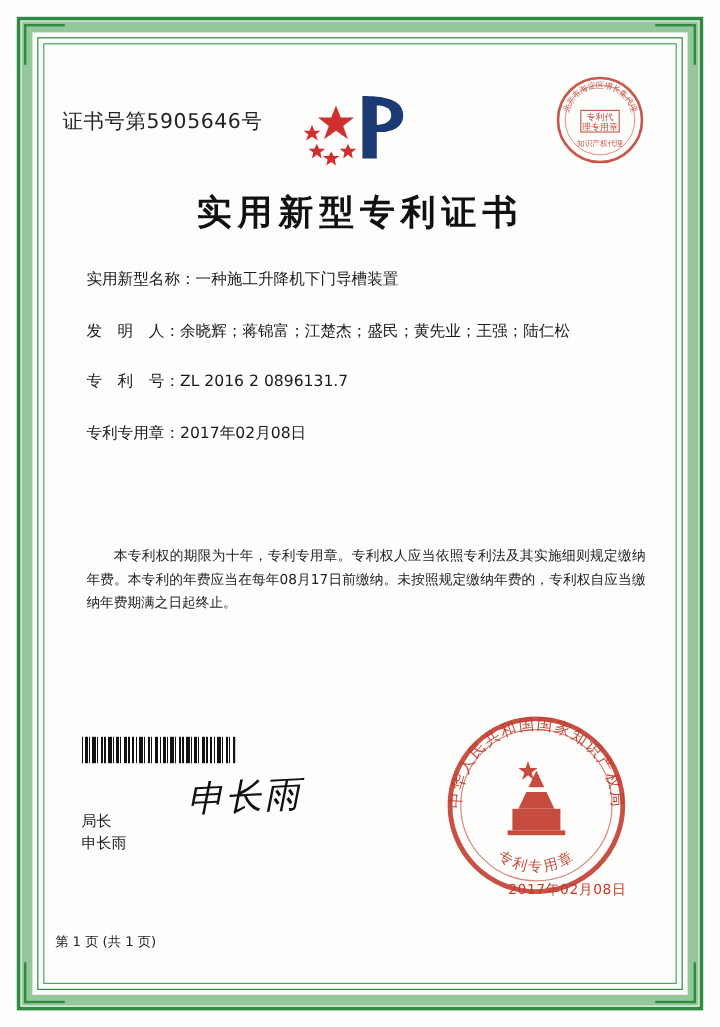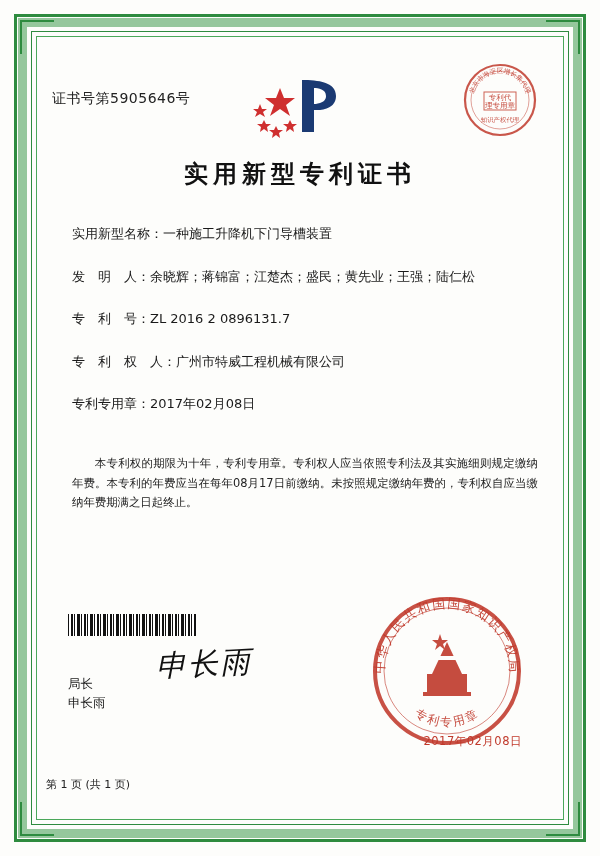--- a/index.html
+++ b/index.html
@@ -79,21 +79,21 @@
     top: 46px;
     right: 46px;
     bottom: 46px;
   }
 
   
   .cert-no {
     position: absolute;
     left: 6px;
     top: 44px;
-    font-size: 14px;
+    font-size: 17px;
     letter-spacing: 0.5px;
     color: #222;
   }
 
   
   .logo {
     position: absolute;
     left: 50%;
     transform: translateX(-50%);
     top: 28px;
@@ -110,21 +110,21 @@
     height: 76px;
   }
 
   .main-title {
     position: absolute;
     left: 0;
     right: 0;
     top: 112px;
     text-align: center;
     font-family: Liberation Serif, serif;
-    font-size: 24px;
+    font-size: 29px;
     font-weight: bold;
     letter-spacing: 5px;
     color: #111;
   }
 
   .fields {
     position: absolute;
     left: 26px;
     right: 14px;
     top: 178px;
@@ -270,23 +270,20 @@
 
     <div class="fields">
       <div class="field-row">
         <span class="field-label">实用新型名称：</span><span class="field-value">一种施工升降机下门导槽装置</span>
       </div>
       <div class="field-row">
         <span class="field-label">发　明　人：</span><span class="field-value">余晓辉；蒋锦富；江楚杰；盛民；黄先业；王强；陆仁松</span>
       </div>
       <div class="field-row">
         <span class="field-label">专　利　号：</span><span class="field-value">ZL 2016 2 0896131.7</span>
-      </div>
-      <div class="field-row">
-        <span class="field-label">专　利　权　人：</span><span class="field-value">广州市特威工程机械有限公司</span>
       </div>
       <div class="field-row">
         <span class="field-label">专利专用章：</span><span class="field-value">2017年02月08日</span>
       </div>
     </div>
 
     <div class="paragraphs">
       <p>本专利权的期限为十年，专利专用章。专利权人应当依照专利法及其实施细则规定缴纳年费。本专利的年费应当在每年08月17日前缴纳。未按照规定缴纳年费的，专利权自应当缴纳年费期满之日起终止。</p>
     </div>
 

